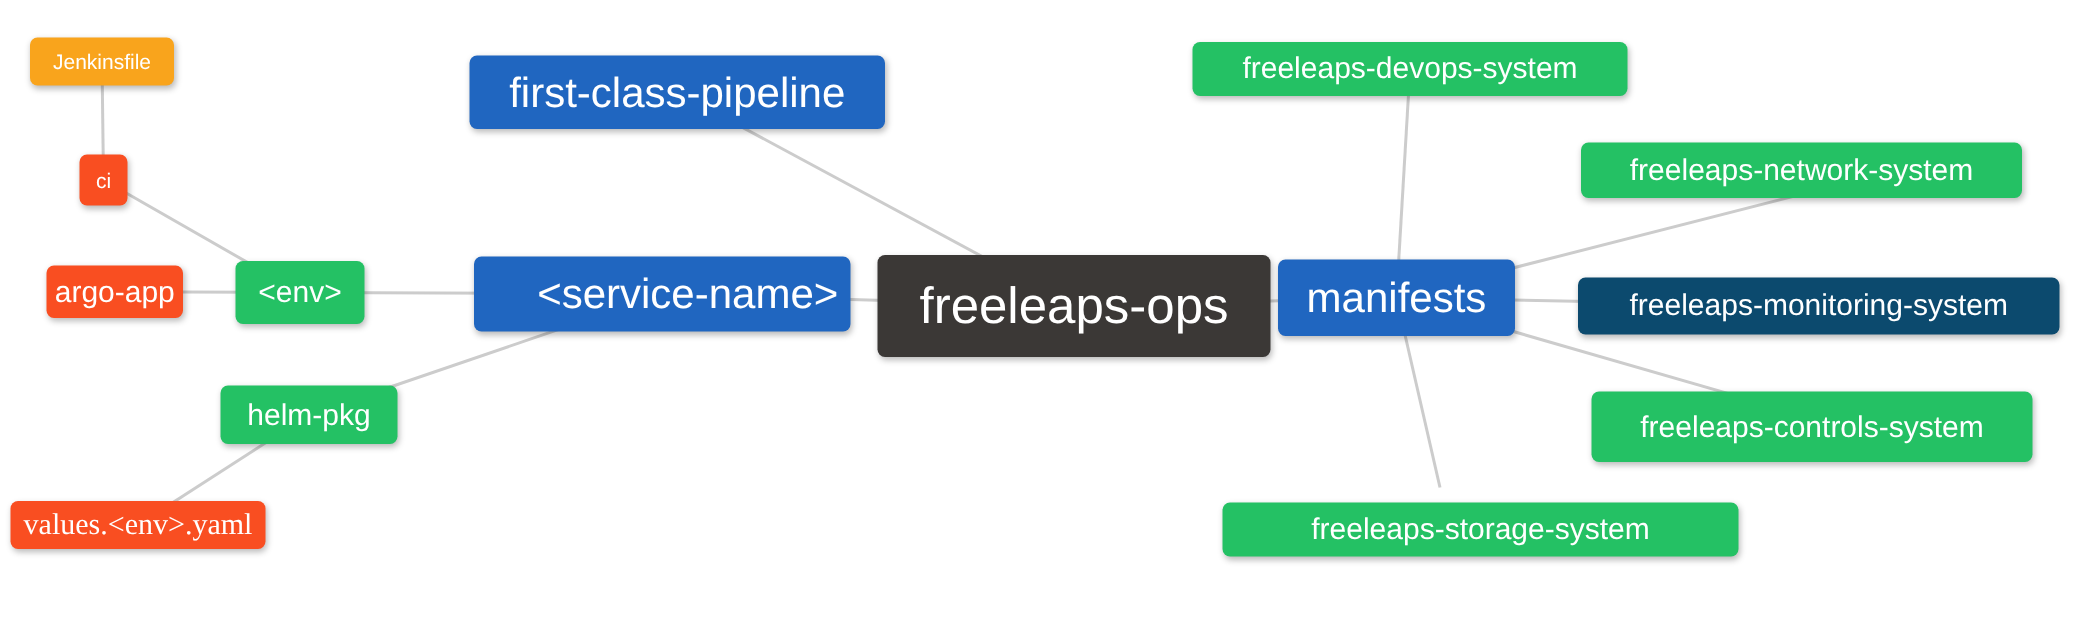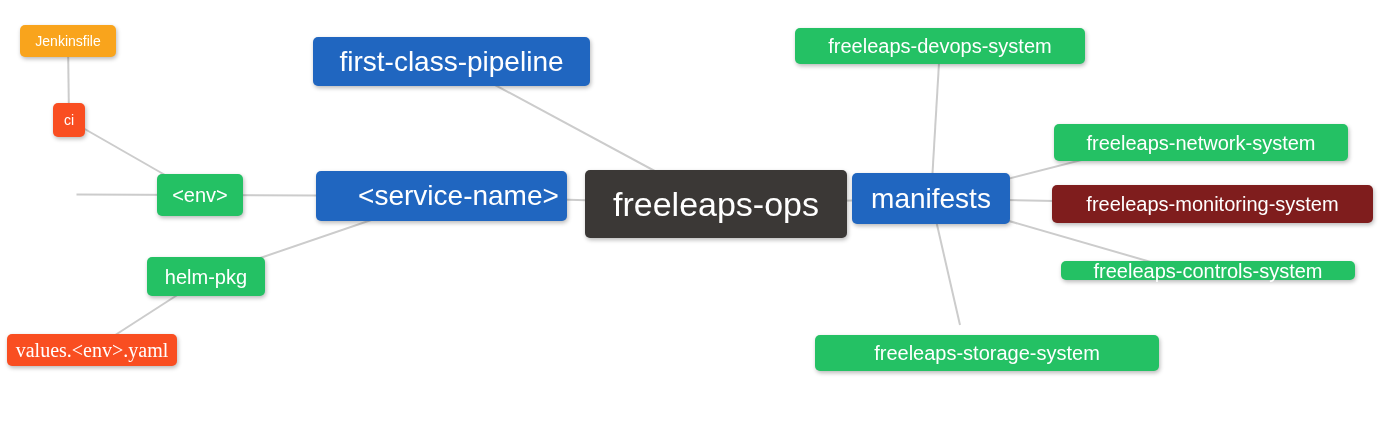--- a/index.html
+++ b/index.html
@@ -57,25 +57,26 @@
       <line x1="716" y1="204" x2="931" y2="198.5" stroke="#cccccc" stroke-width="2"></line>
       <line x1="931" y1="198.5" x2="940" y2="46" stroke="#cccccc" stroke-width="2"></line>
       <line x1="931" y1="198.5" x2="1201" y2="129.5" stroke="#cccccc" stroke-width="2"></line>
       <line x1="931" y1="198.5" x2="1212.5" y2="204" stroke="#cccccc" stroke-width="2"></line>
       <line x1="931" y1="198.5" x2="1208" y2="278.5" stroke="#cccccc" stroke-width="2"></line>
       <line x1="931" y1="198.5" x2="960" y2="325" stroke="#cccccc" stroke-width="2"></line>
     </svg>
 
   <div class="node size-xs" style="left: 20px; top: 25px; width: 96px; height: 32px; background: rgb(249, 164, 28); color: rgb(255, 255, 255);">Jenkinsfile</div>
   <div class="node size-xs" style="left: 53px; top: 103px; width: 32px; height: 34px; background: rgb(249, 78, 33); color: rgb(255, 255, 255);">ci</div>
+  <div class="node size-sm" style="left: 31px; top: 177px; width: 91px; height: 35px; background: rgb(249, 78, 33); color: rgb(255, 255, 255);">argo-app</div>
   <div class="node size-sm" style="left: 157px; top: 174px; width: 86px; height: 42px; background: rgb(36, 193, 100); color: rgb(255, 255, 255);">&lt;env&gt;</div>
   <div class="node size-sm" style="left: 147px; top: 257px; width: 118px; height: 39px; background: rgb(36, 193, 100); color: rgb(255, 255, 255);">helm-pkg</div>
   <div class="node size-sm" style="left: 7px; top: 334px; width: 170px; height: 32px; background: rgb(249, 78, 33); color: rgb(255, 255, 255); font-family: Liberation Serif, serif;">values.&lt;env&gt;.yaml</div>
   <div class="node size-md" style="left: 313px; top: 37px; width: 277px; height: 49px; background: rgb(32, 102, 192); color: rgb(255, 255, 255); text-align: center;">first-class-pipeline</div>
   <div class="node size-md" style="left: 316px; top: 171px; width: 251px; height: 50px; background: rgb(32, 102, 192); color: rgb(255, 255, 255); padding-left: 34px;">&lt;service-name&gt;</div>
   <div class="node size-lg" style="left: 585px; top: 170px; width: 262px; height: 68px; background: rgb(59, 56, 54); color: rgb(255, 255, 255);">freeleaps-ops</div>
   <div class="node size-md" style="left: 852px; top: 173px; width: 158px; height: 51px; background: rgb(32, 102, 192); color: rgb(255, 255, 255);">manifests</div>
   <div class="node size-sm" style="left: 795px; top: 28px; width: 290px; height: 36px; background: rgb(36, 193, 100); color: rgb(255, 255, 255);">freeleaps-devops-system</div>
-  <div class="node size-sm" style="left: 1054px; top: 124px; width: 294px; height: 37px; background: rgb(36, 193, 100); color: rgb(255, 255, 255);">freeleaps-network-system</div>
-  <div class="node size-sm" style="left: 1052px; top: 185px; width: 321px; height: 38px; background: #7f1d1d; color: rgb(255, 255, 255);">freeleaps-monitoring-system</div>
-  <div class="node size-sm" style="left: 1061px; top: 261px; width: 294px; height: 19px; background: rgb(36, 193, 100); color: rgb(255, 255, 255);">freeleaps-controls-system</div>
+  <div class="node size-sm" style="left: 1054px; top: 95px; width: 294px; height: 37px; background: rgb(36, 193, 100); color: rgb(255, 255, 255);">freeleaps-network-system</div>
+  <div class="node size-sm" style="left: 1052px; top: 185px; width: 321px; height: 38px; background: #0c4a6e; color: rgb(255, 255, 255);">freeleaps-monitoring-system</div>
+  <div class="node size-sm" style="left: 1061px; top: 261px; width: 294px; height: 47px; background: rgb(36, 193, 100); color: rgb(255, 255, 255);">freeleaps-controls-system</div>
   <div class="node size-sm" style="left: 815px; top: 307px; width: 344px; height: 36px; background: rgb(36, 193, 100); color: rgb(255, 255, 255); margin-top: 28px;">freeleaps-storage-system</div>
 </div>
 
 </body></html>

